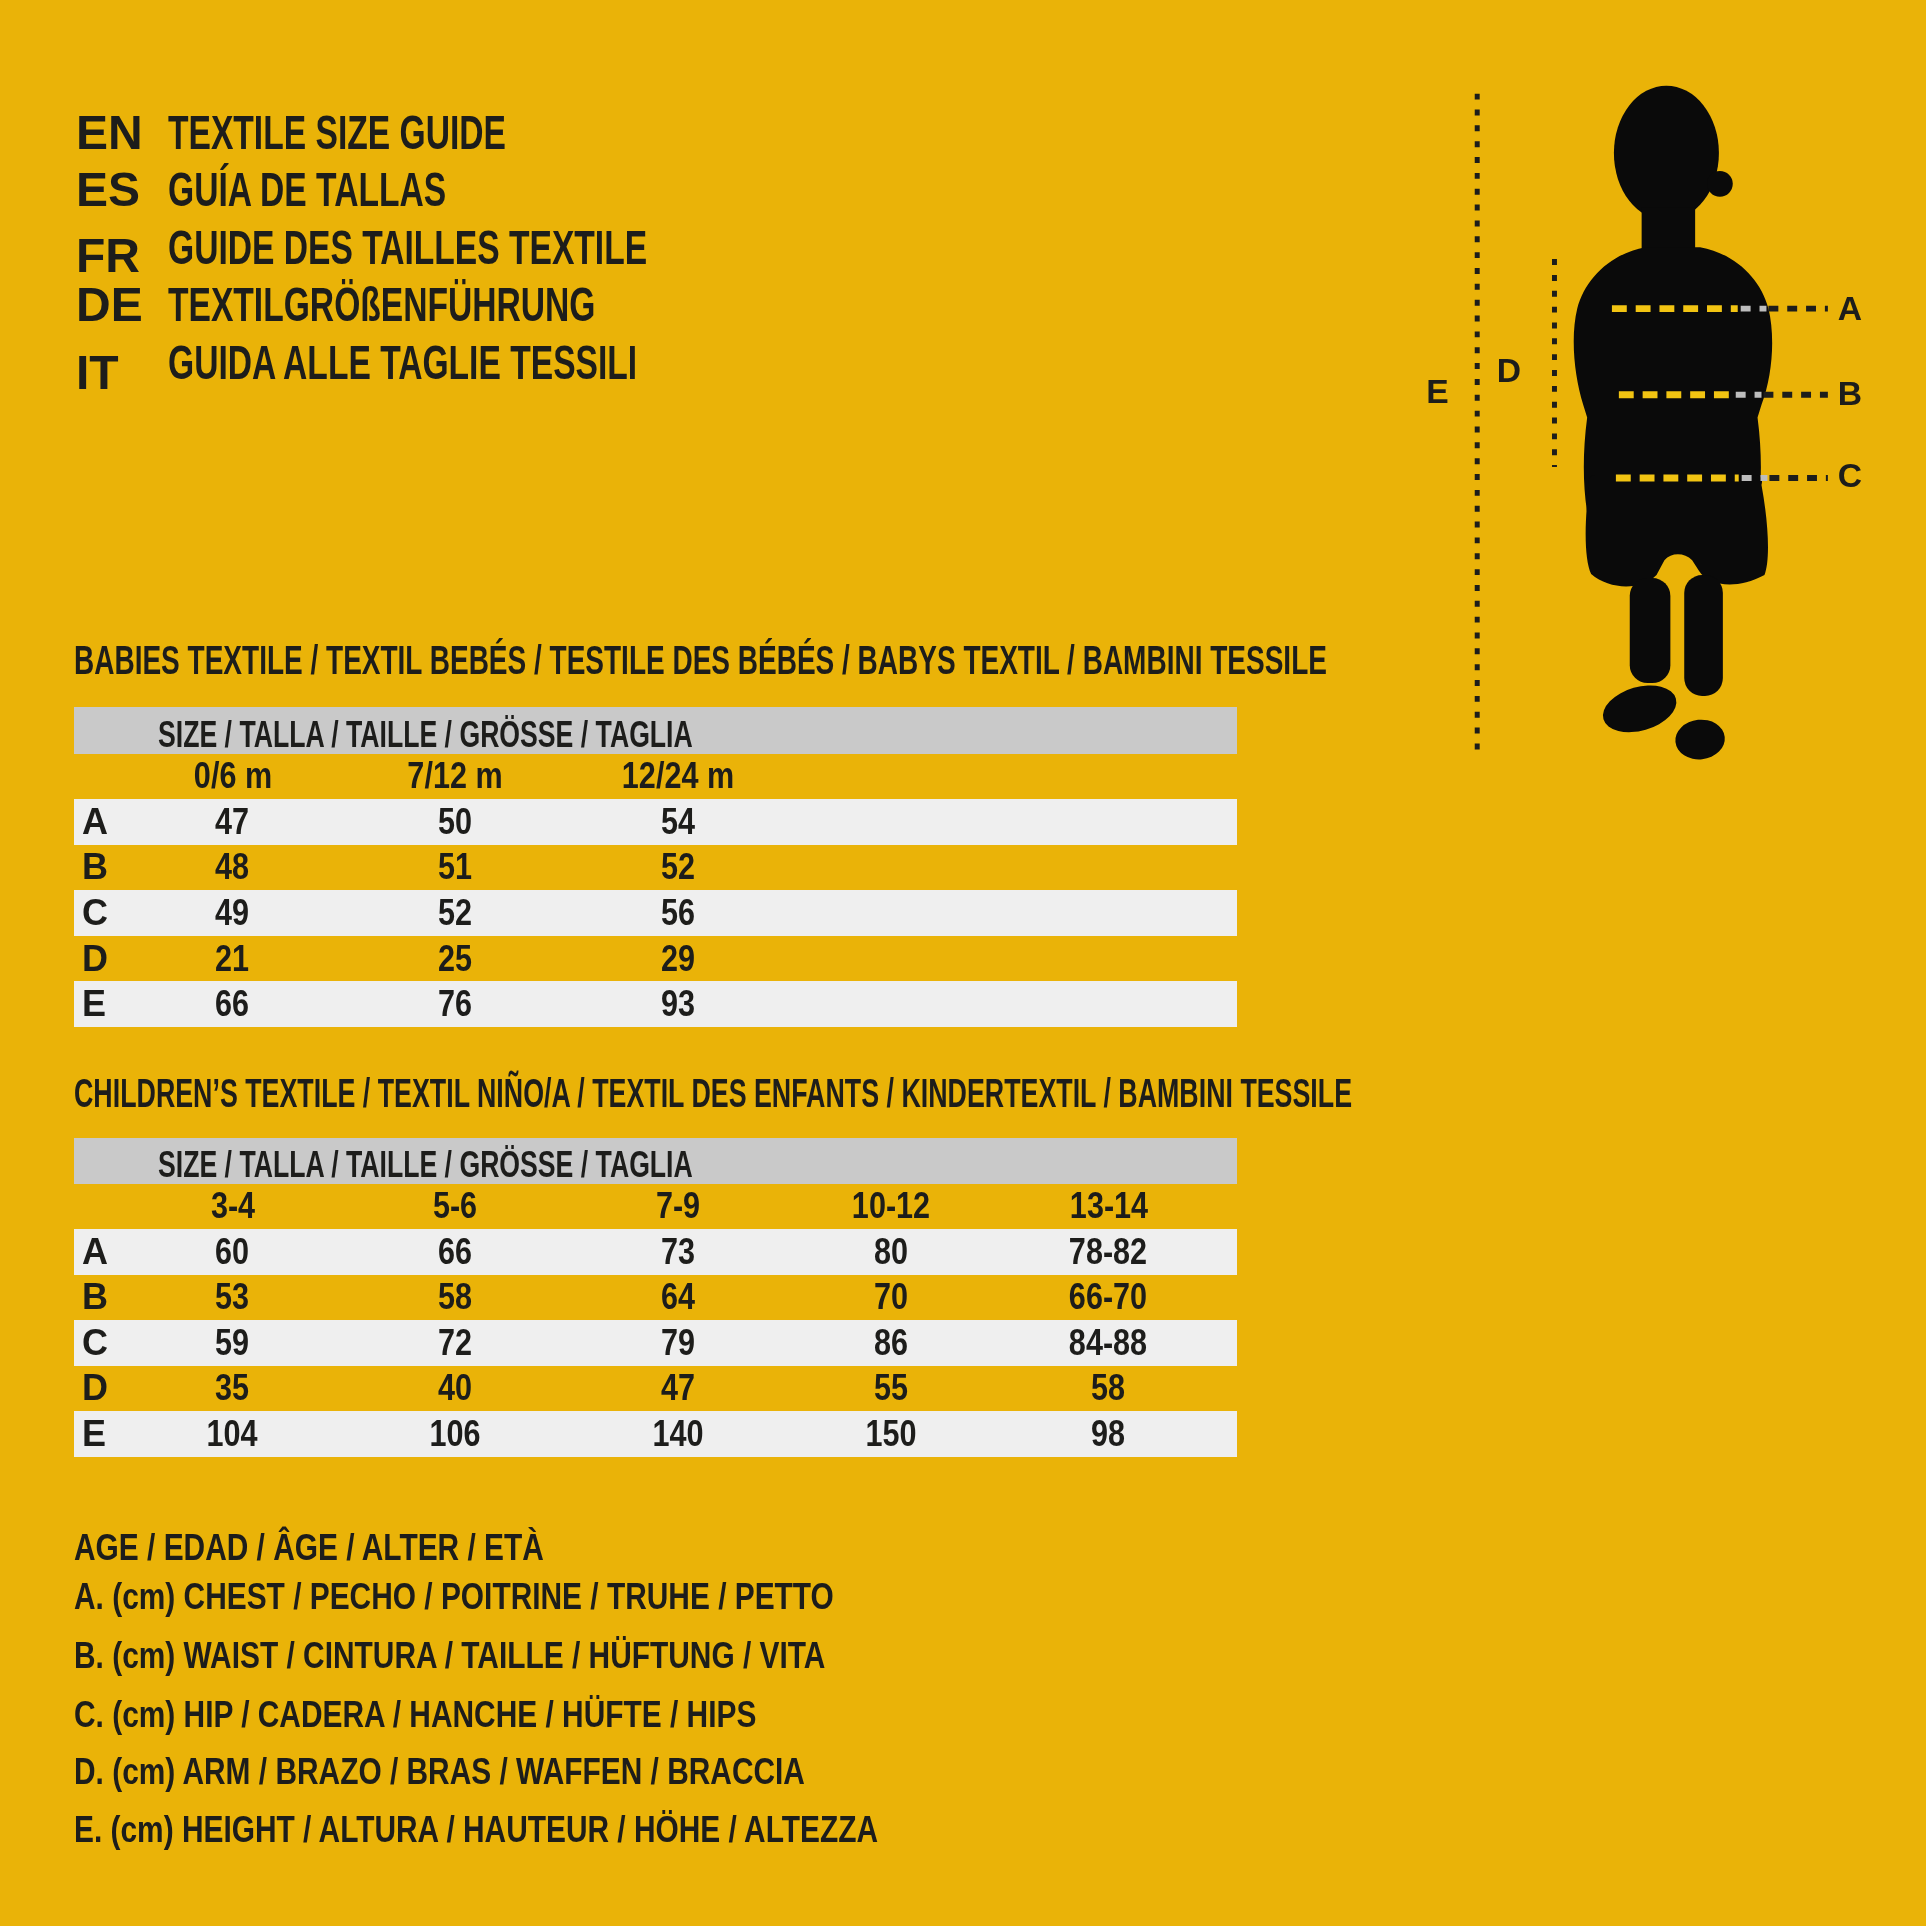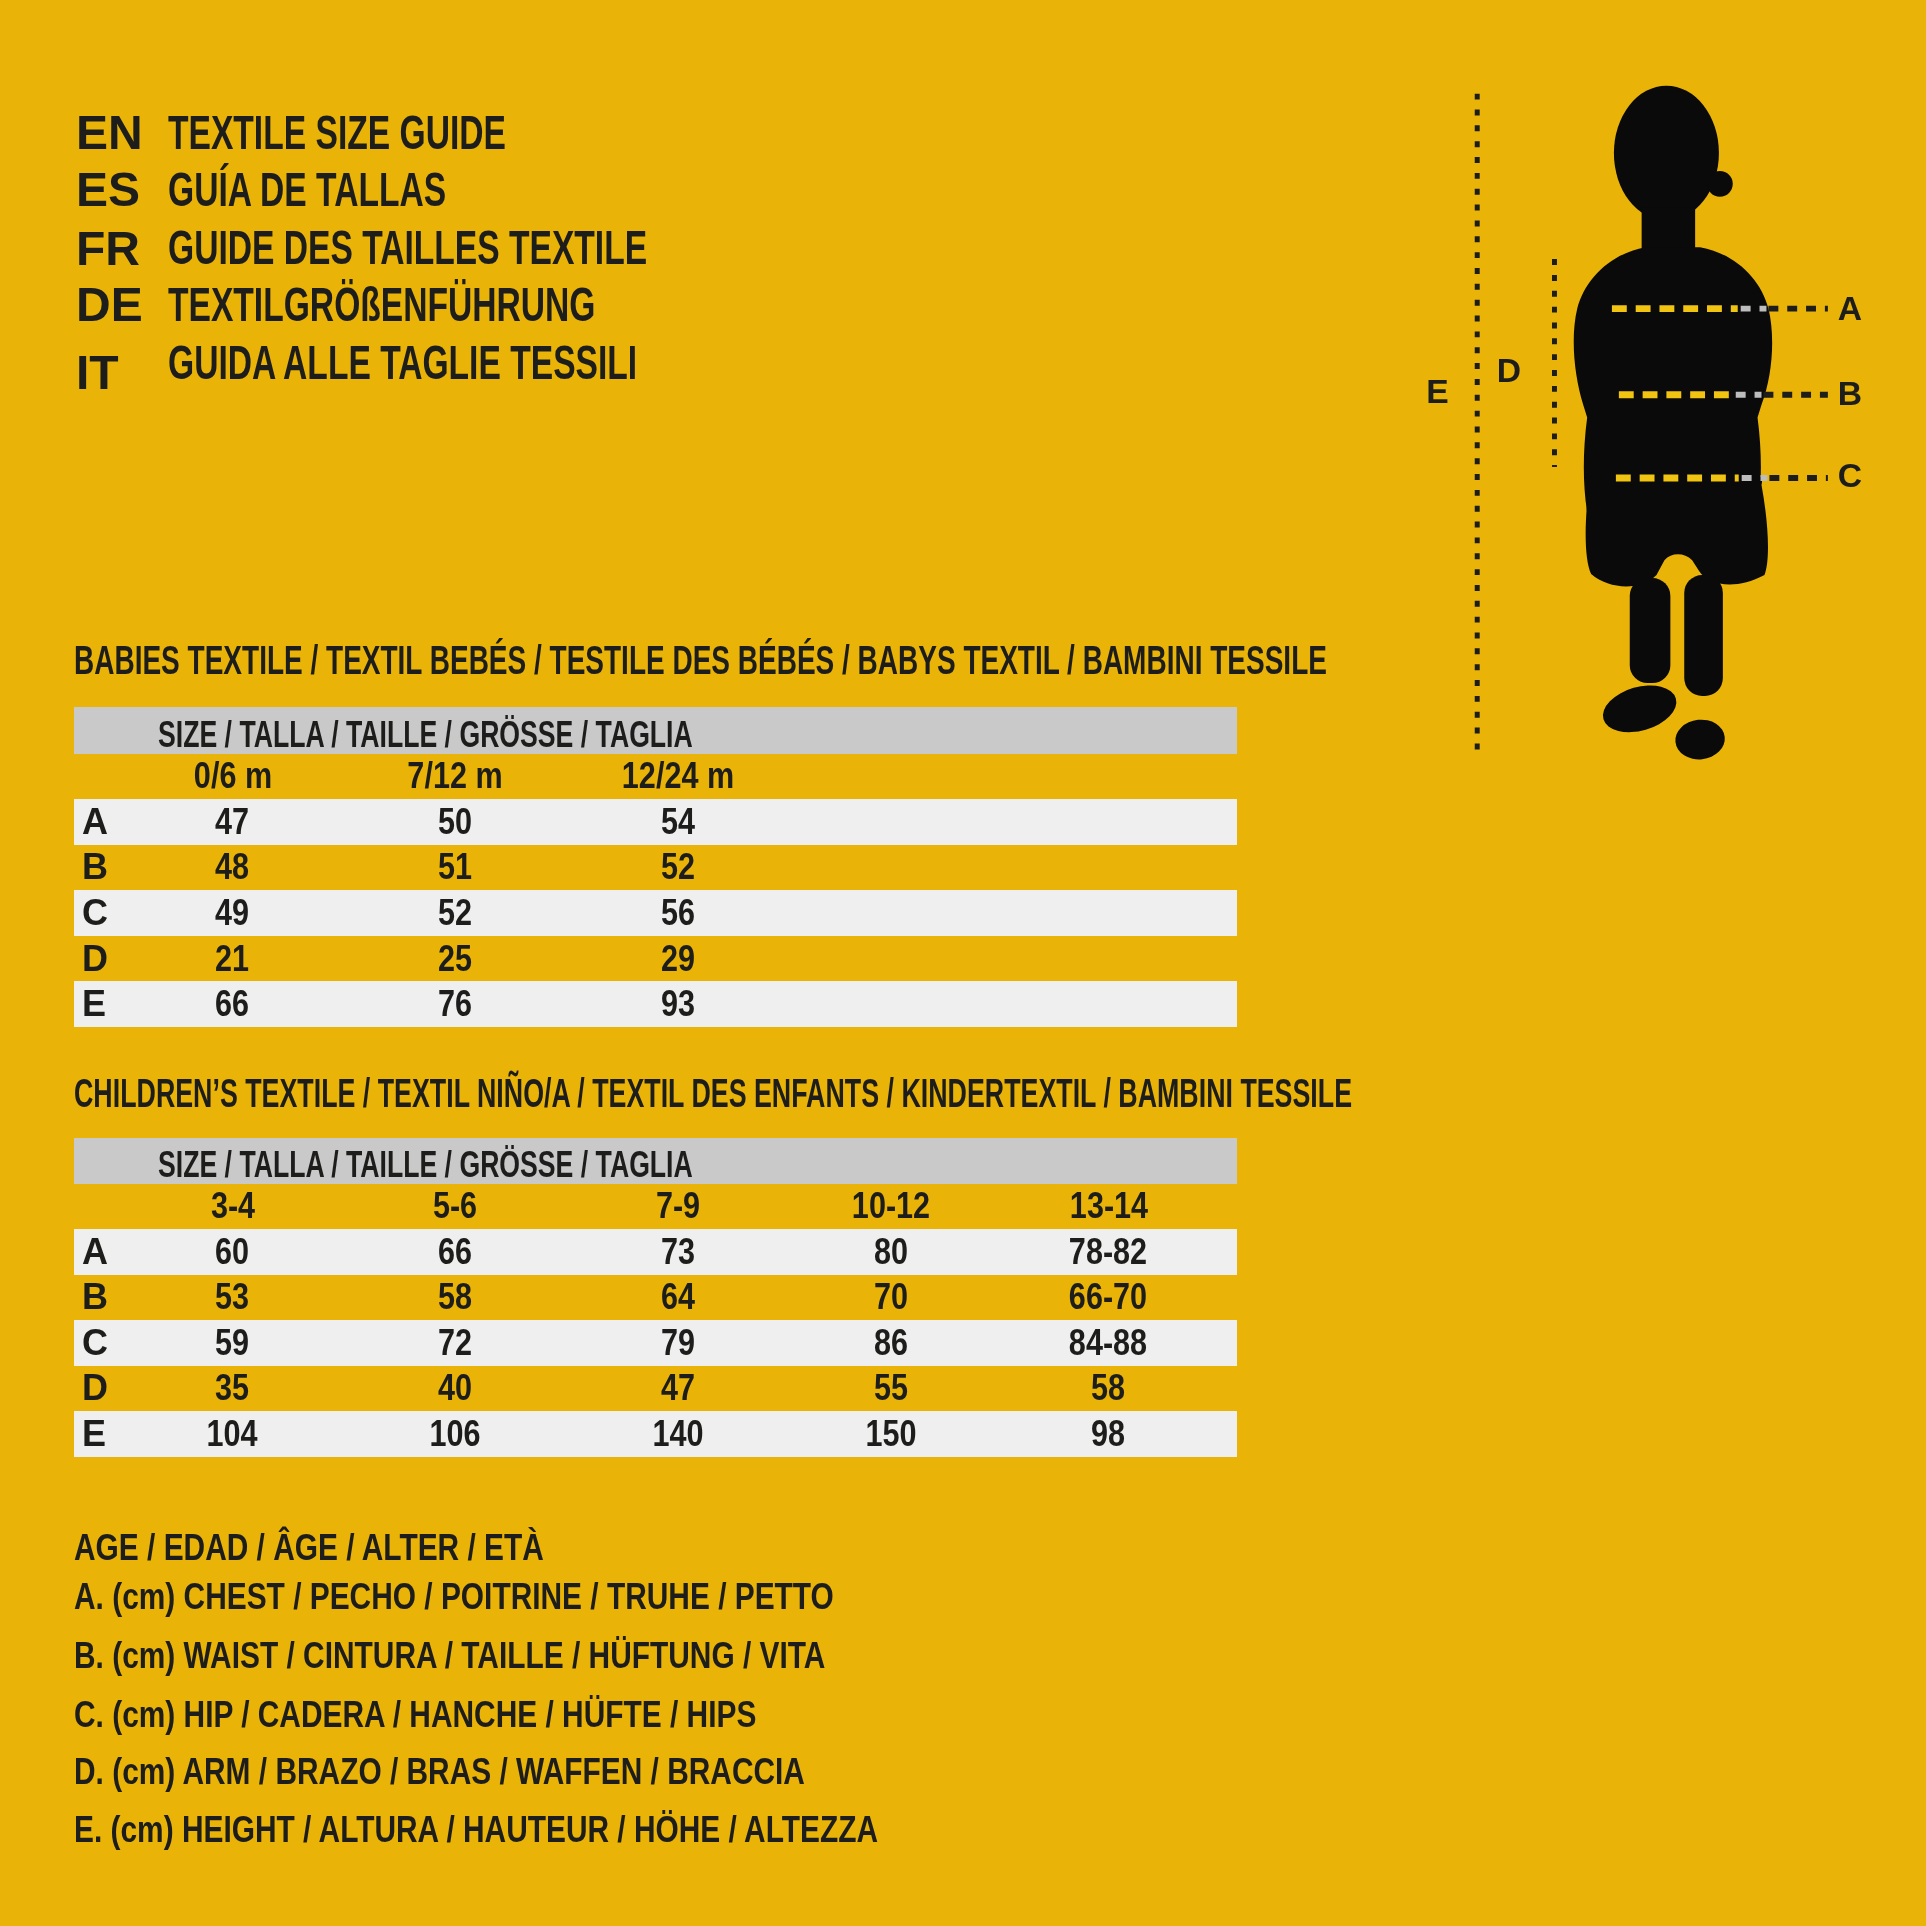--- a/index.html
+++ b/index.html
@@ -30,21 +30,21 @@
 </head>
 <body>
 
 <div class="canvas">
 
   <div>
     <span class="tx lang-code" style="top:109px">EN</span>
     <span class="tx lang-title sx" style="top:109px">TEXTILE SIZE GUIDE</span>
     <span class="tx lang-code" style="top:166px">ES</span>
     <span class="tx lang-title sx" style="top:166px">GUÍA DE TALLAS</span>
-    <span class="tx lang-code" style="top:225px">FR</span>
+    <span class="tx lang-code" style="top:232px">FR</span>
     <span class="tx lang-title sx" style="top:224px">GUIDE DES TAILLES TEXTILE</span>
     <span class="tx lang-code" style="top:281px">DE</span>
     <span class="tx lang-title sx" style="top:281px">TEXTILGRÖßENFÜHRUNG</span>
     <span class="tx lang-code" style="top:349px">IT</span>
     <span class="tx lang-title sx" style="top:339px">GUIDA ALLE TAGLIE TESSILI</span>
   </div>
 
   <svg class="figure" viewBox="0 0 546 740">
 
     <line x1="92" y1="35" x2="92" y2="707" stroke="#1d1d1b" stroke-width="5" stroke-dasharray="6 10"></line>

